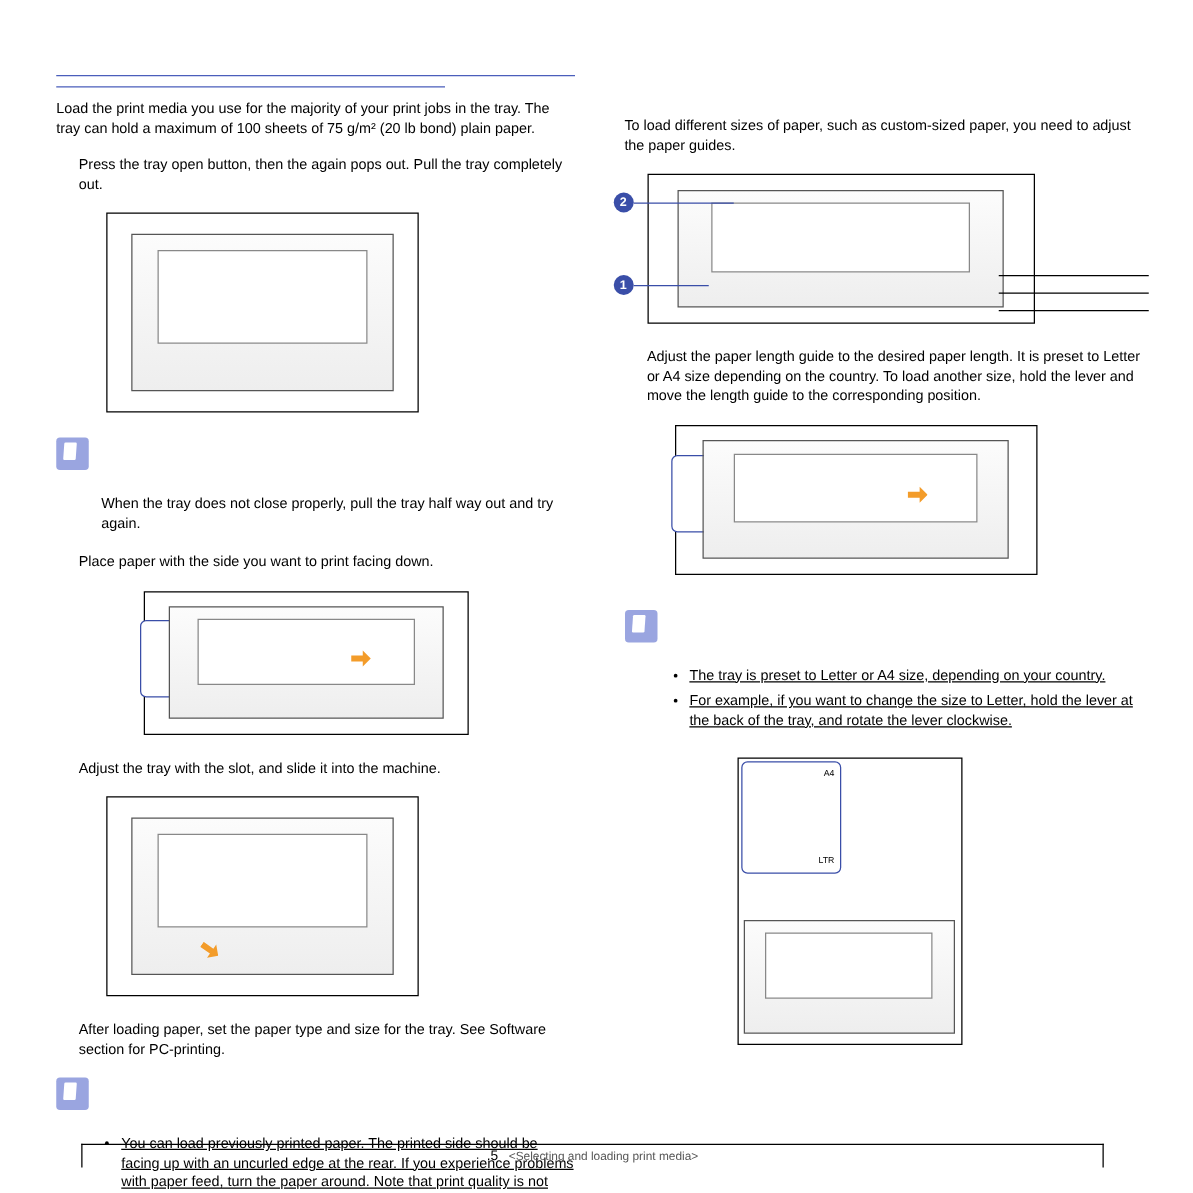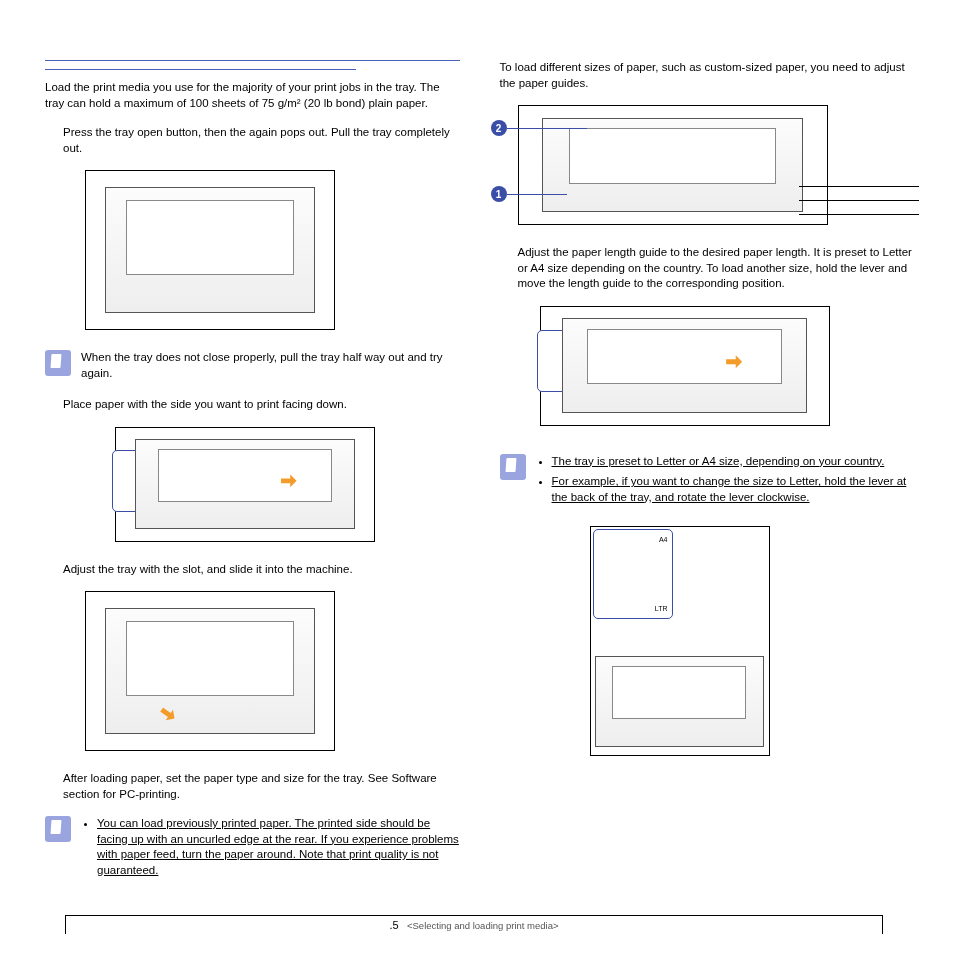--- a/index.html
+++ b/index.html
@@ -80,20 +80,21 @@
     content: "";
     position: absolute;
     left: 6px; top: 4px;
     width: 10px; height: 14px;
     background: #fff;
     border-radius: 1px;
     transform: skewX(-4deg);
   }
   .note-text {
     line-height: 1.35;
+    margin-top: 46px;
   }
   .bullet-list {
     list-style: disc;
     padding-left: 16px;
     text-decoration: underline;
   }
   .bullet-list li {
     line-height: 1.35;
     margin-bottom: 5px;
   }
@@ -228,21 +229,21 @@
 
     <div class="note-row">
       <div class="note-icon"></div>
       <ul class="bullet-list note-text">
         <li>You can load previously printed paper. The printed side should be facing up with an uncurled edge at the rear. If you experience problems with paper feed, turn the paper around. Note that print quality is not guaranteed.</li>
       </ul>
     </div>
   </div>
 
   <div class="col">
-    <p class="intro" style="">To load different sizes of paper, such as custom-sized paper, you need to adjust the paper guides.</p>
+    <p class="intro" style="margin-top:34px">To load different sizes of paper, such as custom-sized paper, you need to adjust the paper guides.</p>
 
     <div class="figure fig-d">
       <div class="illus"></div>
       <div class="callout c2">2</div>
       <div class="callout-line cl2"></div>
       <div class="callout c1">1</div>
       <div class="callout-line cl1"></div>
       <div class="side-lines sl1">
           <hr>
         </div>

